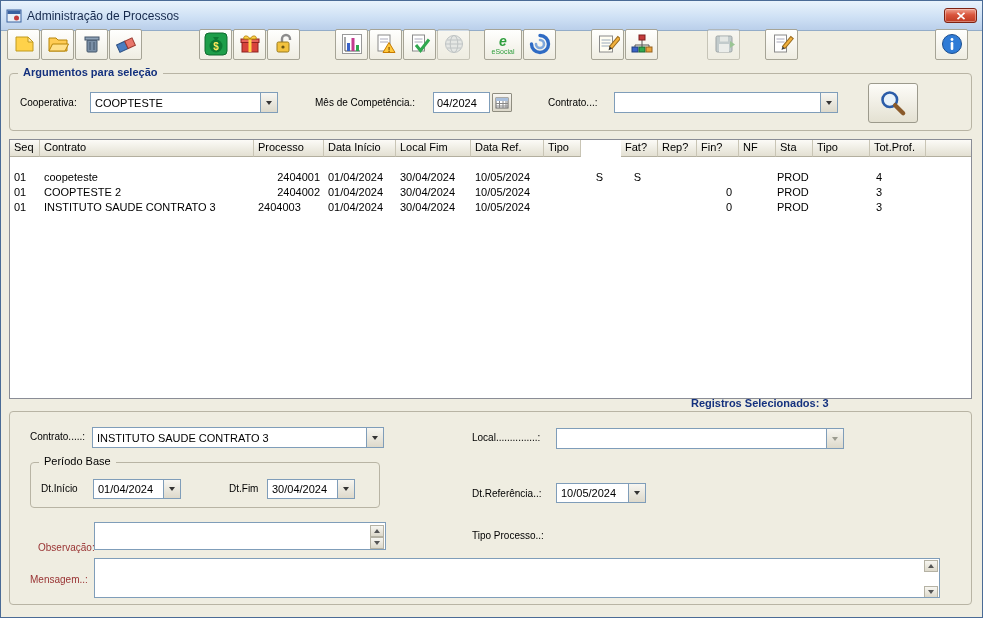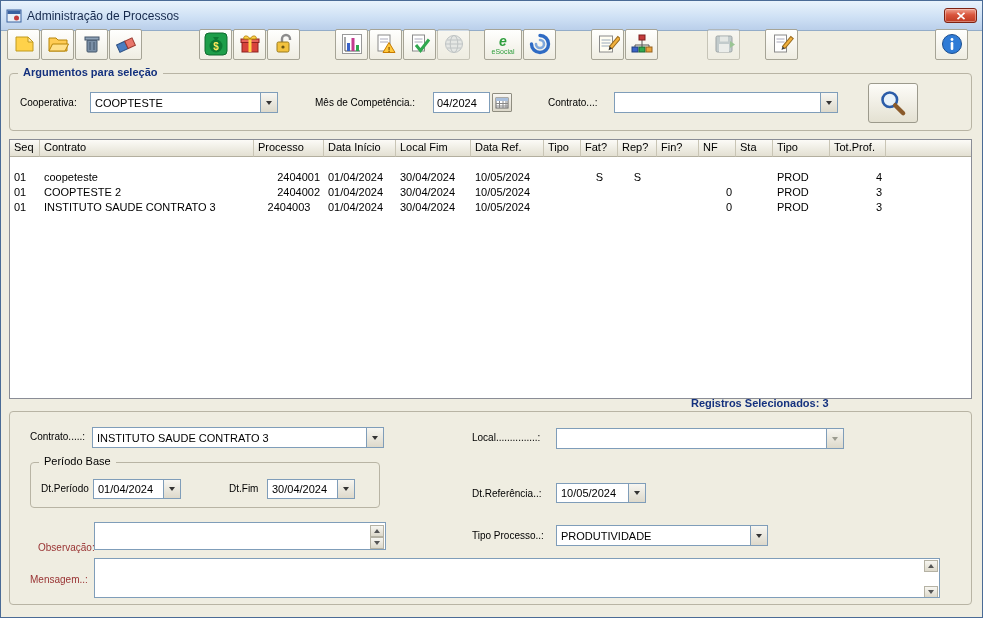--- a/index.html
+++ b/index.html
@@ -353,21 +353,21 @@
 
   <div class="grid">
       <div class="tr th-row">
         <div class="th" style="width: 30px;">Seq</div>
         <div class="th" style="width: 214px;">Contrato</div>
         <div class="th" style="width: 70px;">Processo</div>
         <div class="th" style="width: 72px;">Data Início</div>
         <div class="th" style="width: 75px;">Local Fim</div>
         <div class="th" style="width: 73px;">Data Ref.</div>
         <div class="th" style="width: 37px;">Tipo</div>
-        <div class="th" style="width: 37px;">Fat?</div>
+        <div class="th" style="width: 37px; margin-left: 40px;">Fat?</div>
         <div class="th" style="width: 39px;">Rep?</div>
         <div class="th" style="width: 42px;">Fin?</div>
         <div class="th" style="width: 37px;">NF</div>
         <div class="th" style="width: 37px;">Sta</div>
         <div class="th" style="width: 57px;">Tipo</div>
         <div class="th" style="width: 56px;">Tot.Prof.</div>
         <div class="th filler"></div>
       </div>
       <div class="tr">
         <div class="td" style="width: 30px; text-align: left;">01</div>
@@ -397,21 +397,21 @@
         <div class="td" style="width: 39px; text-align: center;"></div>
         <div class="td" style="width: 42px; text-align: center;"></div>
         <div class="td" style="width: 37px; text-align: right;">0</div>
         <div class="td" style="width: 37px; text-align: center;"></div>
         <div class="td" style="width: 57px; text-align: left;">PROD</div>
         <div class="td" style="width: 56px; text-align: right;">3</div>
       </div>
       <div class="tr">
         <div class="td" style="width: 30px; text-align: left;">01</div>
         <div class="td" style="width: 214px; text-align: left;">INSTITUTO SAUDE CONTRATO 3</div>
-        <div class="td" style="width: 70px; text-align: center;">2404003</div>
+        <div class="td" style="width: 70px; text-align: left;">2404003</div>
         <div class="td" style="width: 72px; text-align: left;">01/04/2024</div>
         <div class="td" style="width: 75px; text-align: left;">30/04/2024</div>
         <div class="td" style="width: 73px; text-align: left;">10/05/2024</div>
         <div class="td" style="width: 37px; text-align: center;"></div>
         <div class="td" style="width: 37px; text-align: center;"></div>
         <div class="td" style="width: 39px; text-align: center;"></div>
         <div class="td" style="width: 42px; text-align: center;"></div>
         <div class="td" style="width: 37px; text-align: right;">0</div>
         <div class="td" style="width: 37px; text-align: center;"></div>
         <div class="td" style="width: 57px; text-align: left;">PROD</div>
@@ -434,21 +434,21 @@
     <span class="lbl" style="left:462px; top:20px;">Local...............:</span>
     <div class="combo disabled" style="left:546px; top:16px; width:288px;">
       <span class="combo-text"></span>
       <span class="combo-btn">
           <span class="arrow-down"></span>
         </span>
     </div>
 
     <div class="groupbox" style="left:20px; top:50px; width:350px; height:46px;">
       <span class="legend plain" style="background:#EFEDE1;">Período Base</span>
-      <span class="lbl" style="left:10px; top:20px;">Dt.Período</span>
+      <span class="lbl" style="left:10px; top:20px;">Dt.Início</span>
       <div class="combo" style="left:62px; top:16px; width:88px; height:20px;">
         <span class="combo-text">01/04/2024</span>
         <span class="combo-btn">
             <span class="arrow-down"></span>
           </span>
       </div>
       <span class="lbl" style="left:198px; top:20px;">Dt.Fim</span>
       <div class="combo" style="left:236px; top:16px; width:88px; height:20px;">
         <span class="combo-text">30/04/2024</span>
         <span class="combo-btn">
@@ -472,26 +472,20 @@
         <span class="sbtn">
             <span class="tri-up"></span>
           </span>
         <span class="sbtn">
             <span class="tri-dn"></span>
           </span>
       </span>
     </div>
 
     <span class="lbl" style="left:462px; top:118px;">Tipo Processo..:</span>
-    <div class="combo" style="left:546px; top:113px; width:212px;">
-      <span class="combo-text">PRODUTIVIDADE</span>
-      <span class="combo-btn">
-          <span class="arrow-down"></span>
-        </span>
-    </div>
 
     <span class="lbl maroon" style="left:20px; top:162px;">Mensagem..:</span>
     <div class="textarea-box" style="left:84px; top:146px; width:846px; height:40px;">
       <textarea style=""></textarea>
       <span class="spin" style="top:1px; height:38px; justify-content:space-between;">
         <span class="sbtn">
             <span class="tri-up"></span>
           </span>
         <span class="sbtn">
             <span class="tri-dn"></span>

